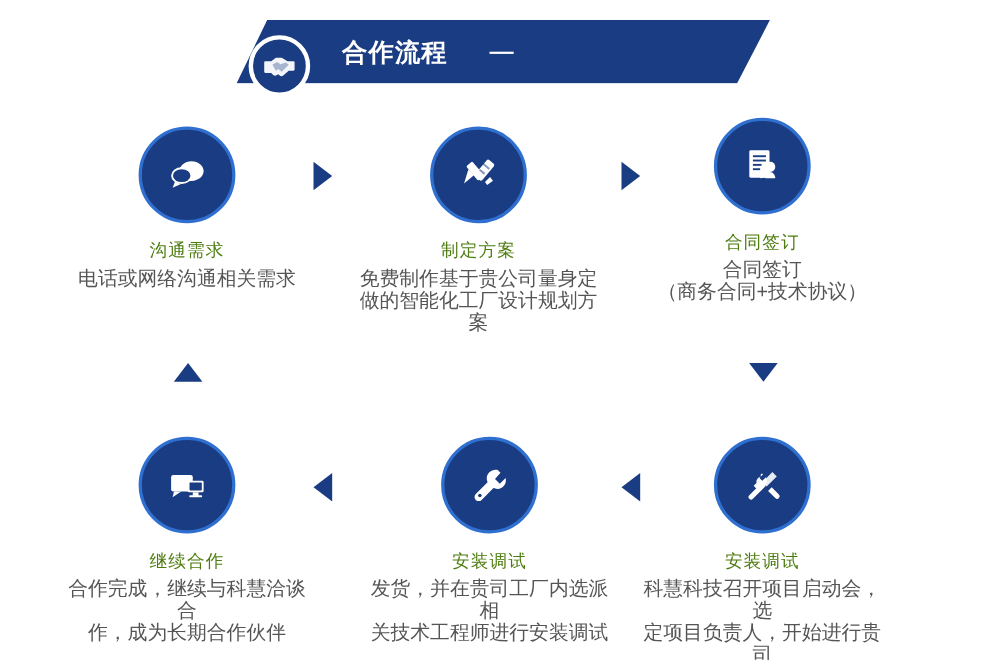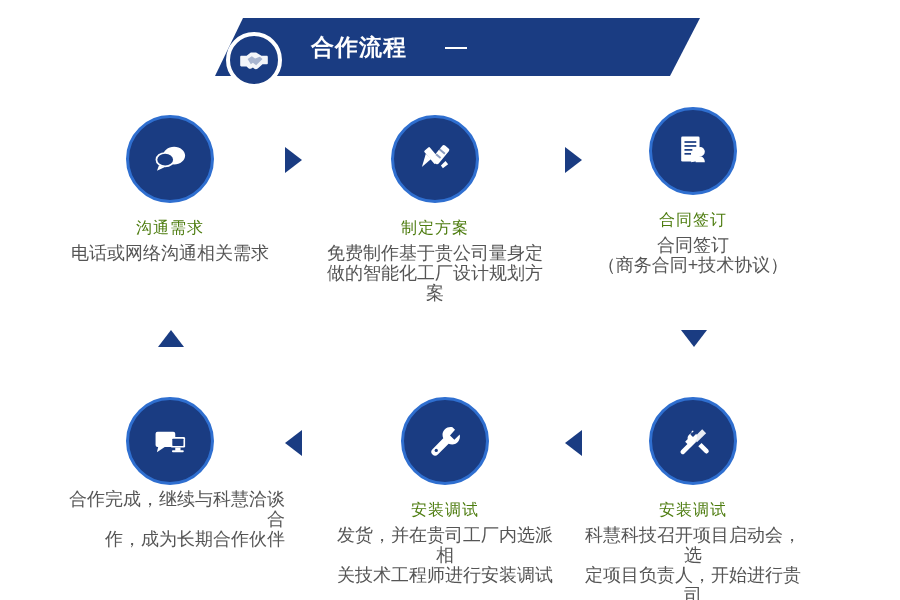--- a/index.html
+++ b/index.html
@@ -248,15 +248,16 @@
   <div class="circle">
     <svg class="icon-svg" width="42" height="42" viewBox="0 0 64 64" aria-hidden="true">
       <rect x="10" y="18" width="30" height="23" rx="3" fill="#ffffff"></rect>
       <path d="M14 41l-2 8 12-8z" fill="#ffffff"></path>
       <rect x="33" y="26" width="22" height="16" rx="2" fill="#ffffff"></rect>
       <rect x="35.5" y="28.5" width="17" height="11" rx="1" fill="#1a3c82"></rect>
       <rect x="40" y="42" width="8" height="5" fill="#ffffff"></rect>
       <rect x="35" y="46" width="18" height="3" rx="1.5" fill="#ffffff"></rect>
     </svg>
   </div>
-  <div class="step-desc" style="white-space:pre-line;text-align:right;">合作完成，继续与科慧洽谈合
+  <div class="step-title">继续合作</div>
+  <div class="step-desc" style="white-space:pre-line;">合作完成，继续与科慧洽谈合
 作，成为长期合作伙伴</div>
 </div>
 
 </body></html>

